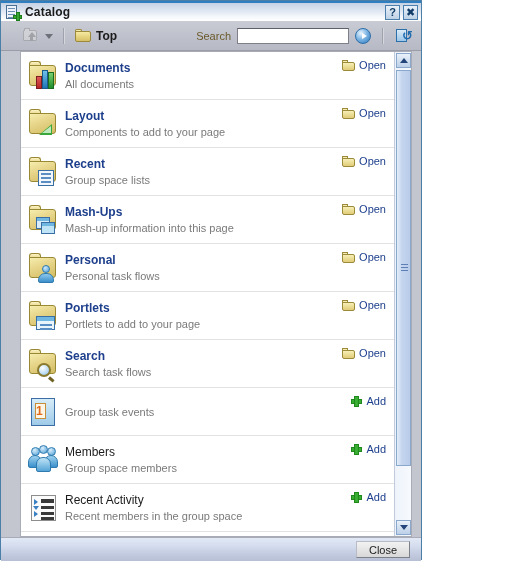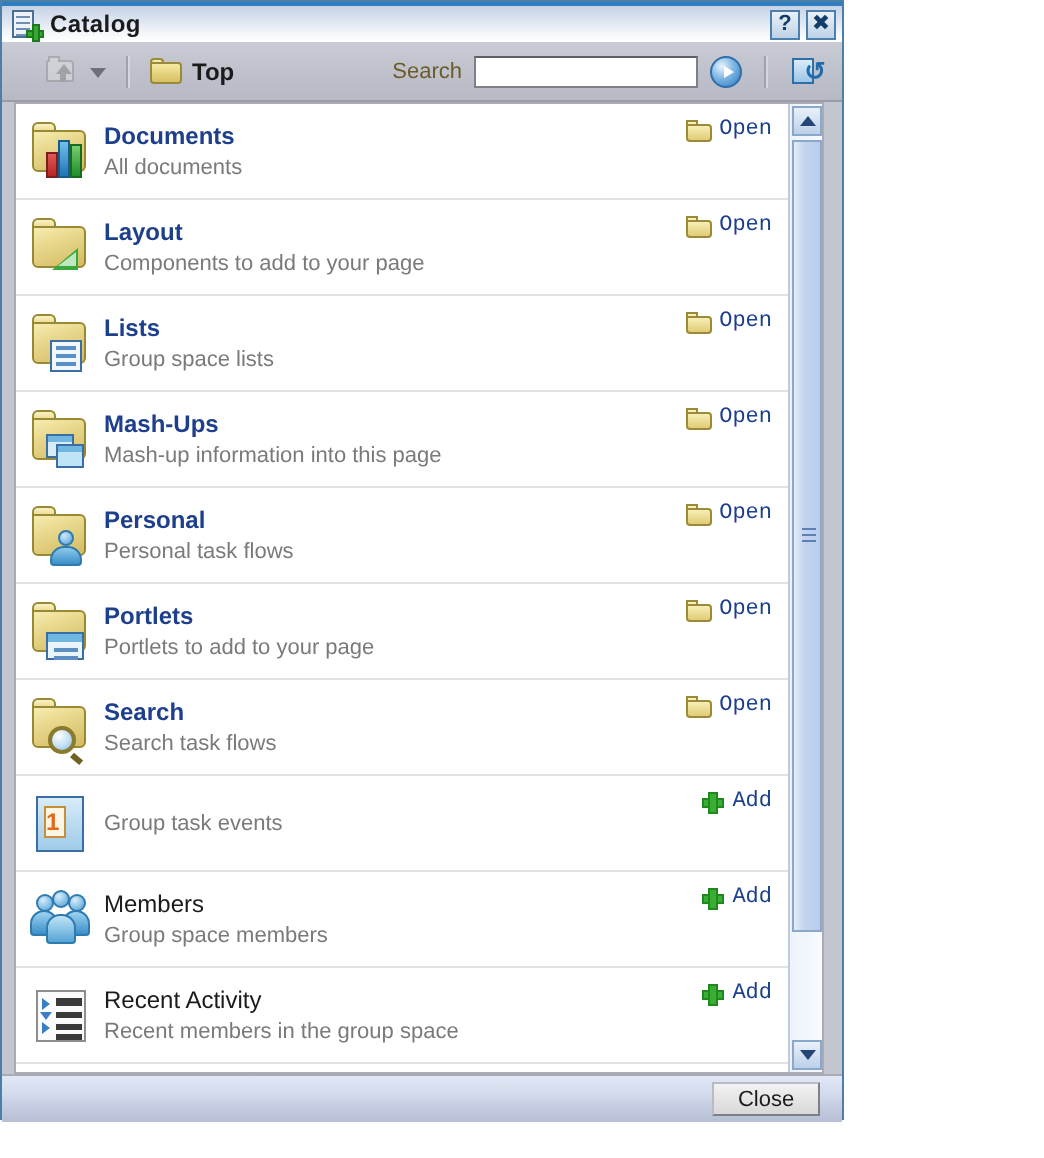--- a/index.html
+++ b/index.html
@@ -67,33 +67,33 @@
        display:flex;align-items:center;justify-content:center;cursor:pointer;}
   .go-btn b{width:0;height:0;border-left:5px solid #ffffff;
        border-top:3px solid transparent;border-bottom:3px solid transparent;margin-left:2px;}
   .refresh{width:18px;height:16px;position:relative;cursor:pointer;}
   .refresh .pg{position:absolute;left:1px;top:1px;width:11px;height:13px;box-sizing:border-box;
        border:1px solid #2d6fa8;background:linear-gradient(180deg,#dcecf8,#9cc6e8);}
   .refresh .a1{position:absolute;right:0;top:1px;font-size:13px;color:#1f6bb0;line-height:13px;font-weight:bold;}
 
   
   .body-wrap{position:relative;height:486px;box-sizing:border-box;
-             padding:0 9px 0 6px;background:#c3c6cf;}
+             padding:0 9px 0 19px;background:#c3c6cf;}
   .list-frame{position:relative;height:100%;background:#ffffff;
               border:1px solid #a9acb6;box-sizing:border-box;overflow:hidden;}
   .list{position:absolute;left:0;top:0;right:17px;bottom:0;overflow:hidden;background:#fff;}
   .row{height:48px;box-sizing:border-box;border-bottom:1px solid #e2e2e2;
        display:flex;align-items:center;padding:0 8px 0 6px;position:relative;background:#fff;}
   .row-icon{width:32px;height:32px;position:relative;flex:none;margin-right:6px;}
   .row-text{display:flex;flex-direction:column;justify-content:center;gap:3px;}
   .row-title{font-size:12px;font-weight:bold;color:#1d3f8c;line-height:13px;}
   .row.plain .row-title{font-weight:normal;color:#1b1b1b;font-size:12px;}
   .row-desc{font-size:11px;color:#7a7a7a;line-height:12px;}
   .row-action{margin-left:auto;display:flex;align-items:center;gap:4px;
-              align-self:flex-start;margin-top:7px;cursor:pointer;font-family:Liberation Mono, monospace;}
+              align-self:flex-start;margin-top:7px;cursor:pointer;}
   .action-label{font-size:11px;color:#1d3f8c;}
   .mini-folder{width:13px;height:11px;position:relative;flex:none;}
   .mini-folder .mb{position:absolute;left:0;bottom:0;width:13px;height:9px;box-sizing:border-box;
       border:1px solid #9b8a39;border-radius:0 2px 2px 2px;
       background:linear-gradient(180deg,#f7efb6,#e0cc77);}
   .mini-folder .mt{position:absolute;left:0;top:0;width:6px;height:3px;box-sizing:border-box;
       border:1px solid #9b8a39;border-bottom:none;background:#f7efb6;}
   .plus-ic{width:11px;height:11px;position:relative;flex:none;}
   .plus-ic i{position:absolute;background:#3aae33;border:1px solid #1f8a1b;box-sizing:border-box;}
   .plus-ic i.h{left:0;top:3px;width:11px;height:5px;}
@@ -296,21 +296,21 @@
             <span class="row-icon">
               <span class="ricon-tab"></span>
               <span class="ricon-folder"></span>
               <span class="sheet">
                 <i class="a"></i>
                 <i class="b"></i>
                 <i class="c"></i>
               </span>
             </span>
             <span class="row-text">
-              <span class="row-title">Lists</span>
+              <span class="row-title">Recent</span>
               <span class="row-desc">Group space lists</span>
             </span>
             <span class="row-action">
               <span class="mini-folder">
                 <span class="mt"></span>
                 <span class="mb"></span>
               </span>
               <span class="action-label">Open</span>
             </span>
           </div>

